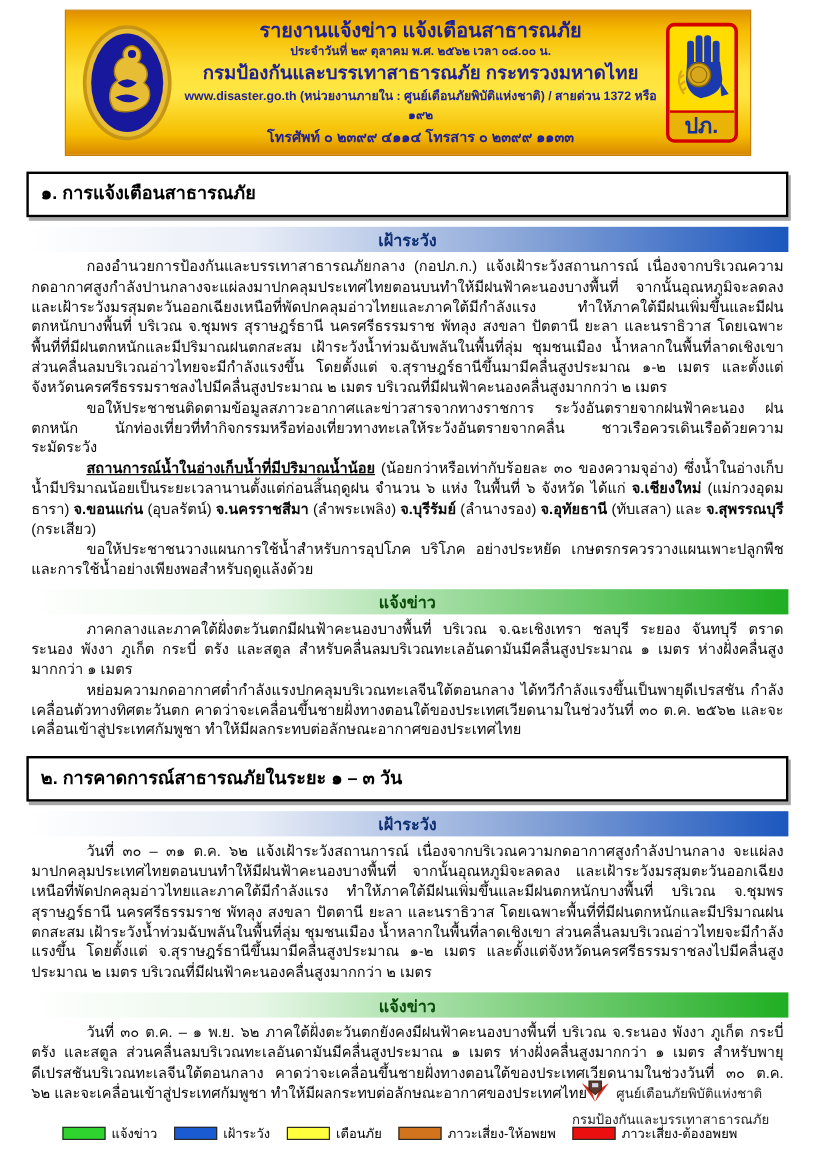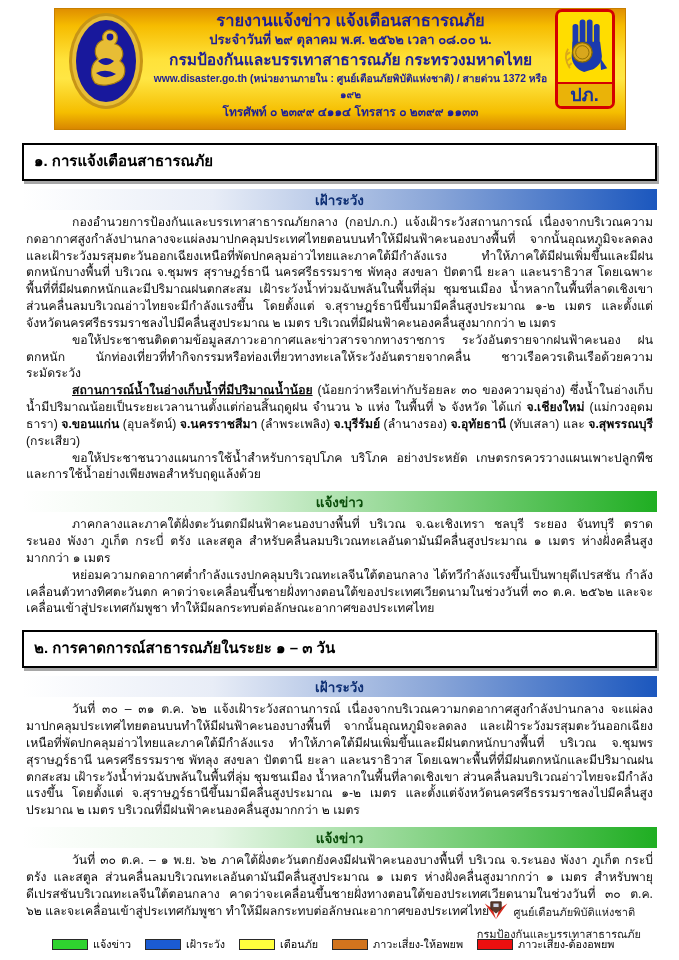--- a/index.html
+++ b/index.html
@@ -5,28 +5,28 @@
   * { margin:0; padding:0; box-sizing:border-box; }
   html,body { background:#ffffff; }
   .page {
     width:679px; height:960px; position:relative; overflow:hidden;
     background:#ffffff; color:#000;
     font-family:"Liberation Sans","DejaVu Sans",sans-serif;
   }
   
   .banner {
     margin:8px auto 0; width:572px; height:122px;
-    display:flex; align-items:flex-start; padding:0 10px;
+    display:flex; align-items:center; padding:0 10px;
     background:linear-gradient(180deg,#e08f00 0%,#f6bc00 14%,#ffe23a 42%,#ffe644 58%,#f5be00 86%,#d98700 100%);
     border:1px solid #c87f00;
   }
   .emblem { width:82px; height:104px; flex:0 0 auto; }
   .banner-center { flex:1; text-align:center; color:#1f1f96; padding:0 4px; }
   .bt1 { font-size:16.5px; font-weight:bold; line-height:1.35; }
-  .bt2 { font-size:13px; font-weight:bold; line-height:1.4; }
+  .bt2 { font-size:10px; font-weight:bold; line-height:1.4; }
   .bt3 { font-size:15.5px; font-weight:bold; line-height:1.4; }
   .bt4 { font-size:10.3px; font-weight:bold; line-height:1.55; }
   .bt5 { font-size:12px; font-weight:bold; line-height:1.5; }
   .ddpm-logo {
     width:60px; height:100px; flex:0 0 auto;
     background:#ffdd00; border:3px solid #d40000; border-radius:7px;
     display:flex; flex-direction:column; overflow:hidden;
   }
   .ddpm-hand { flex:1; display:flex; align-items:center; justify-content:center; }
   .ddpm-label {

